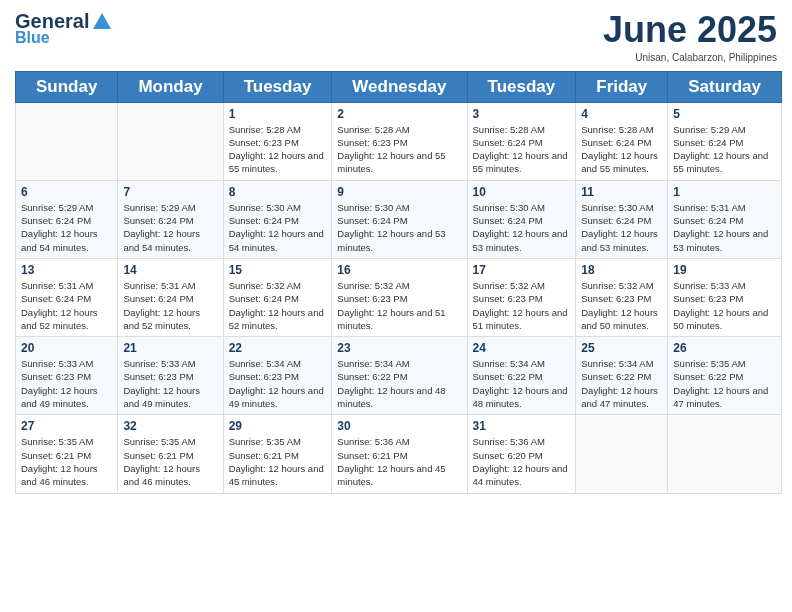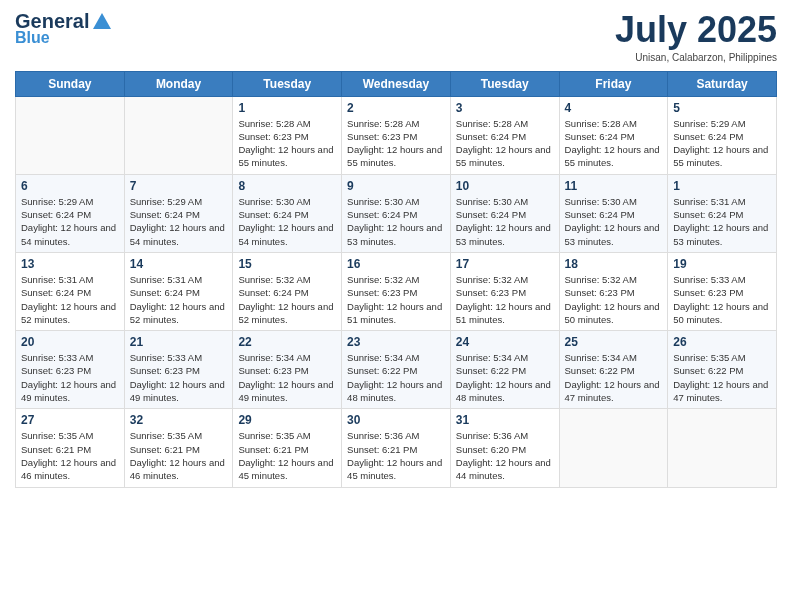--- a/index.html
+++ b/index.html
@@ -44,24 +44,24 @@
       margin-top: 2px;
     }
     .calendar {
       width: 100%;
       border-collapse: collapse;
       border: 1px solid #ccc;
     }
     .calendar th {
       background-color: #3a7dbf;
       color: #fff;
-      font-size: 12px;
+      font-size: 17px;
       font-weight: bold;
-      padding: 5px 4px;
-      text-align: center;
+      padding: 5px 20px;
+      text-align: left;
       border: 1px solid #2a6aaa;
     }
     .calendar td {
       vertical-align: top;
       padding: 4px 5px;
       border: 1px solid #ddd;
       font-size: 10px;
       color: #222;
       width: calc(100% / 7);
       min-height: 80px;
@@ -94,21 +94,21 @@
     <div class="logo">
       <div class="logo-row">
         <span style="font-size:20px;font-weight:bold;color:#1a3a5c;">General</span>
         <svg width="22" height="22" viewBox="0 0 22 22">
           <polygon points="11,2 20,18 2,18" fill="#3a8fd4"></polygon>
         </svg>
       </div>
       <span style="font-size:16px;font-weight:bold;color:#3a8fd4;margin-top:-4px;">Blue</span>
     </div>
     <div class="title-block">
-      <div class="month-title">July 2025</div>
+      <div class="month-title">June 2025</div>
       <div class="location">Unisan, Calabarzon, Philippines</div>
     </div>
   </div>
 
   <table class="calendar">
     <thead>
       <tr>
       <th>Sunday</th>
           <th>Monday</th>
           <th>Tuesday</th>

